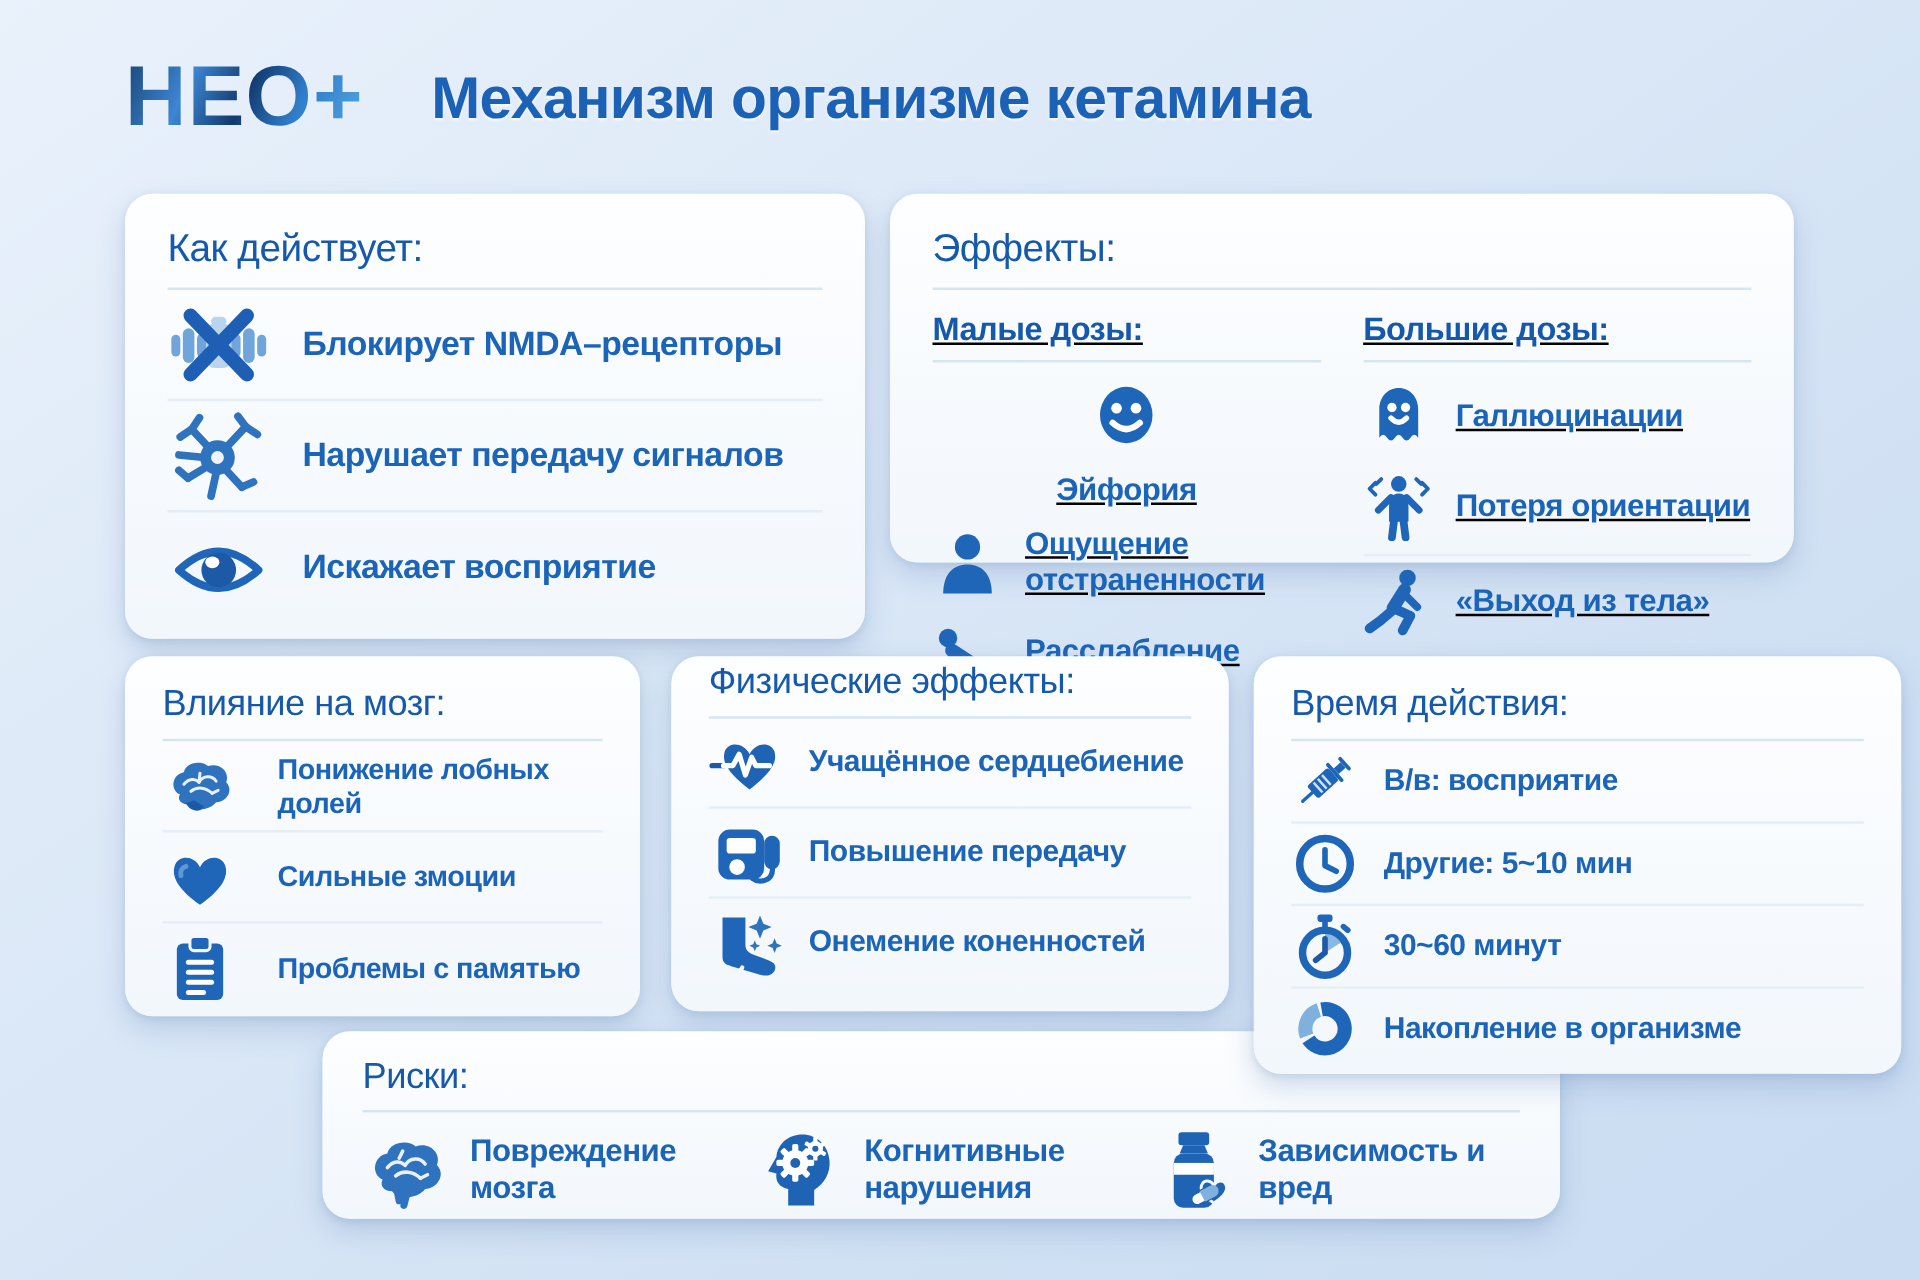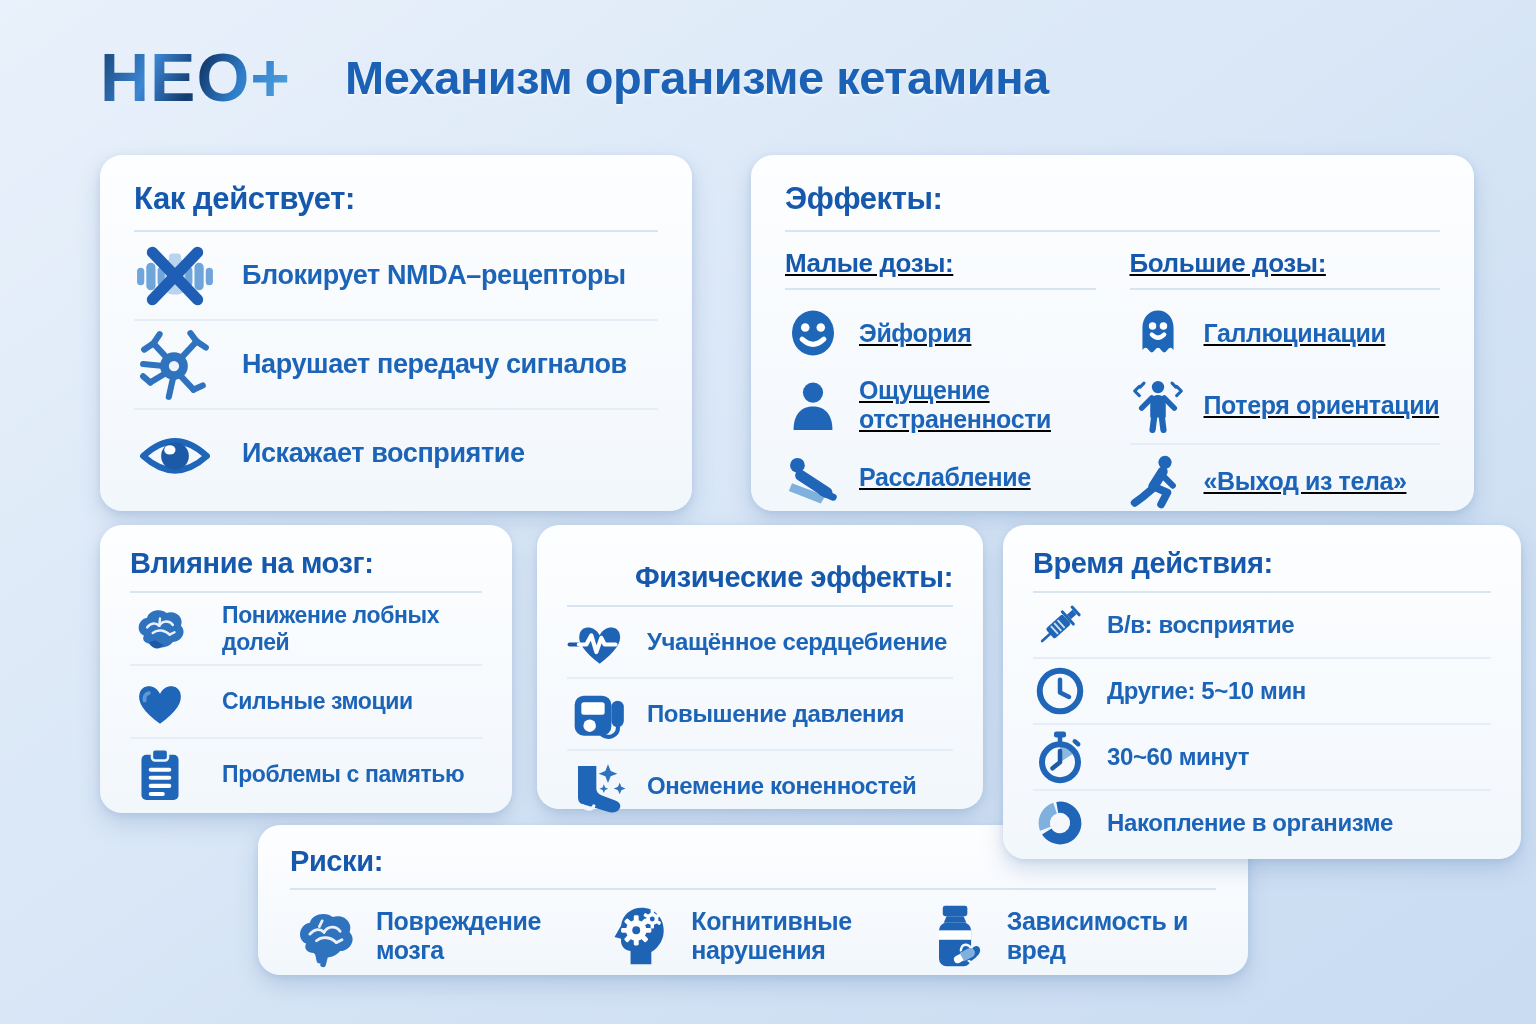--- a/index.html
+++ b/index.html
@@ -11,53 +11,53 @@
   .logo{position:absolute;left:100px;top:38px;font-size:68px;font-weight:800;letter-spacing:1px;
         background:linear-gradient(115deg,#15406f 0%,#3c86d3 28%,#123a6e 50%,#2f7cc8 70%,#56a9e4 100%);
         -webkit-background-clip:text;background-clip:text;-webkit-text-fill-color:transparent;color:#2a6fc0;}
   .title{position:absolute;left:345px;top:50px;margin:0;font-size:47px;font-weight:700;color:#1b61b6;
          letter-spacing:-0.5px;text-shadow:0 2px 2px rgba(255,255,255,.75);}
 
   
   .card{position:absolute;box-sizing:border-box;border-radius:22px;
         background:linear-gradient(180deg,#fdfeff 0%,#f2f7fc 100%);
         box-shadow:0 10px 22px rgba(108,143,190,.30),0 2px 6px rgba(108,143,190,.18);}
-  .card-h{margin:0;font-weight:700;color:#1659ac;letter-spacing:-0.4px;
+  .card-h{margin:0;font-weight:400;color:#1659ac;letter-spacing:-0.4px;
           border-bottom:2px solid #d7e5f3;}
   .row{display:flex;align-items:center;border-bottom:2px solid #e5eef7;}
   .row.last{border-bottom:none;}
   .label{font-weight:700;color:#1c64b8;letter-spacing:-0.4px;line-height:1.15;}
   .icon{flex:none;display:flex;align-items:center;justify-content:center;}
   .icon svg{width:100%;height:100%;display:block;}
 
   .card-how{left:100px;top:155px;width:592px;height:356px;padding:26px 34px;}
   .card-how .card-h{font-size:31px;padding-bottom:13px;}
   .card-how .row{height:87px;gap:26px;}
   .card-how .icon{width:82px;height:74px;}
   .card-how .label{font-size:27px;}
 
-  .card-effects{left:712px;top:155px;width:723px;height:356px;padding:26px 34px;margin-left:39px;}
+  .card-effects{left:712px;top:155px;width:723px;height:295px;padding:26px 34px;}
   .card-effects .card-h{font-size:31px;padding-bottom:13px;}
   .cols{display:flex;gap:34px;padding-top:12px;text-decoration:underline;}
   .col{flex:1;min-width:0;}
   .subh{margin:0;font-size:26px;font-weight:700;color:#1659ac;letter-spacing:-0.4px;
         padding:4px 0 9px;border-bottom:2px solid #d7e5f3;}
   .col .row{border-bottom:none;gap:18px;padding:7px 0;min-height:58px;}
   .col .row.tdiv{border-top:2px solid #e5eef7;margin-top:2px;}
   .col .icon{width:56px;height:56px;}
   .col .label{font-size:25px;}
   .wrap2{max-width:200px;}
 
   .card-brain{left:100px;top:525px;width:412px;height:288px;padding:22px 30px;}
   .card-brain .card-h{font-size:29px;padding-bottom:11px;}
   .card-brain .row{height:71px;gap:32px;}
   .card-brain .icon{width:60px;height:58px;}
   .card-brain .label{font-size:23px;}
 
-  .card-physical{left:537px;top:525px;width:446px;height:284px;padding:36px 30px;text-align:right;}
+  .card-physical{left:537px;top:525px;width:446px;height:284px;padding:4px 30px;}
   .card-physical .card-h{font-size:29px;padding-bottom:11px;}
   .card-physical .row{height:70px;gap:18px;}
   .card-physical .icon{width:62px;height:60px;}
   .card-physical .label{font-size:24px;}
 
   .card-duration{left:1003px;top:525px;width:518px;height:334px;padding:22px 30px;z-index:3;}
   .card-duration .card-h{font-size:29px;padding-bottom:11px;}
   .card-duration .row{height:64px;gap:20px;}
   .card-duration .icon{width:54px;height:54px;}
   .card-duration .label{font-size:24px;}
@@ -133,21 +133,21 @@
       </span>
       <span class="label">Искажает восприятие</span>
     </div>
   </section>
 
   <section class="card card-effects">
     <h2 class="card-h">Эффекты:</h2>
     <div class="cols">
       <div class="col">
         <h3 class="subh">Малые дозы:</h3>
-        <div class="row" style="padding-top:14px;">
+        <div class="row" style="padding-top:14px;flex-direction:column;">
           <span class="icon">
             <svg viewBox="0 0 72 72">
                 <ellipse cx="36" cy="36" rx="27" ry="29" fill="#1e66b8"></ellipse>
                 <circle cx="26" cy="29" r="5.5" fill="#fff"></circle>
                 <circle cx="46" cy="29" r="5.5" fill="#fff"></circle>
                 <path d="M22 44 Q36 57 50 44" stroke="#fff" stroke-width="6.5" fill="none" stroke-linecap="round"></path>
               </svg>
           </span>
           <span class="label">Эйфория</span>
         </div>
@@ -277,21 +277,21 @@
     <div class="row">
       <span class="icon">
         <svg viewBox="0 0 72 72">
             <rect x="8" y="14" width="44" height="48" rx="11" fill="#2066b8"></rect>
             <rect x="16" y="22" width="28" height="15" rx="3" fill="#fff"></rect>
             <circle cx="26" cy="50" r="7.5" fill="#fff"></circle>
             <rect x="52" y="20" width="15" height="32" rx="7.5" fill="#2066b8"></rect>
             <path d="M60 52 C60 63 48 66 41 61" stroke="#2066b8" stroke-width="5" fill="none" stroke-linecap="round"></path>
           </svg>
       </span>
-      <span class="label">Повышение давления</span>
+      <span class="label">Повышение передачу</span>
     </div>
     <div class="row last">
       <span class="icon">
         <svg viewBox="0 0 72 72">
             <path d="M12 12 L34 12 L34 38 C34 43 36 45 40 47 L56 53 C62 55 64 59 62 63 C60 67 54 69 48 67 L18 58 C14 57 12 54 12 50 Z" fill="#2066b8"></path>
             <path d="M18 60 C22 65 29 65 31 60" stroke="#f2f7fc" stroke-width="4" fill="none" stroke-linecap="round"></path>
             <path d="M48 10 l3.2 8 8 3.2 -8 3.2 -3.2 8 -3.2 -8 -8 -3.2 8 -3.2 z" fill="#2f72bd"></path>
             <path d="M62 32 l2 5 5 2 -5 2 -2 5 -2 -5 -5 -2 5 -2 z" fill="#2f72bd"></path>
             <path d="M43 34 l1.5 3.7 3.7 1.5 -3.7 1.5 -1.5 3.7 -1.5 -3.7 -3.7 -1.5 3.7 -1.5 z" fill="#2f72bd"></path>
           </svg>

